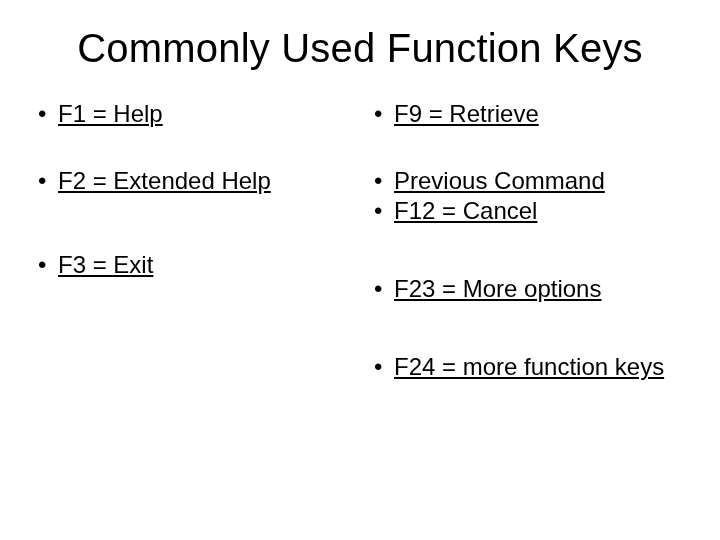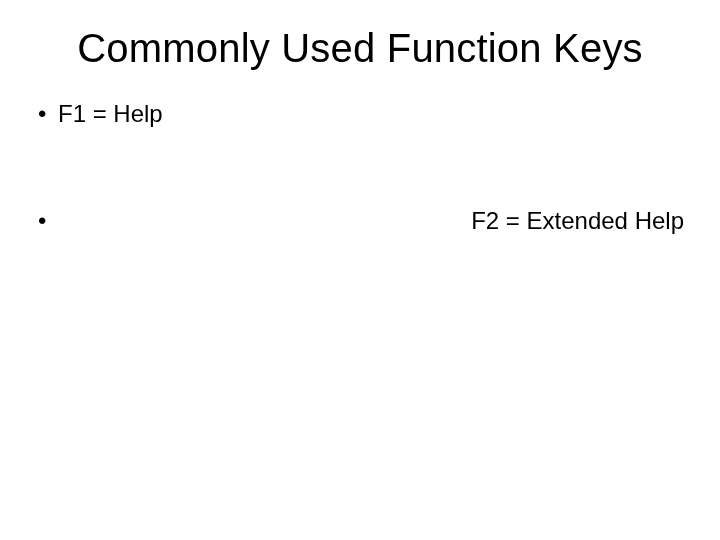--- a/index.html
+++ b/index.html
@@ -20,20 +20,21 @@
   .title {
     font-size: 40px;
     font-weight: 400;
     text-align: center;
     margin: 6px 0 28px 0;
     letter-spacing: 0.2px;
   }
   .columns {
     display: flex;
     gap: 24px;
+    text-decoration: underline;
   }
   .col {
     flex: 1;
     font-size: 24px;
     line-height: 1.25;
   }
   ul {
     list-style: none;
     margin: 0;
     padding: 0;
@@ -44,33 +45,43 @@
   }
   li::before {
     content: "•";
     position: absolute;
     left: 2px;
     top: 0;
   }
   
   .mt0  { margin-top: 0; }
   .mt48 { margin-top: 48px; }
-  .mt52 { margin-top: 77px; text-align: right; }
+  .mt52 { margin-top: 37px; }
   .mt54 { margin-top: 54px; }
 </style>
 </head>
 <body>
 
 <div class="slide">
   <div class="title">Commonly Used Function Keys</div>
 
   <div class="columns">
 
     <div class="col">
       <ul>
         <li class="mt0">F1 = Help</li>
         <li class="mt52">F2 = Extended Help</li>
+        <li class="mt54">F3 = Exit</li>
       </ul>
     </div>
 
+    <div class="col">
+      <ul>
+        <li class="mt0">F9 = Retrieve</li>
+        <li class="mt52">Previous Command</li>
+        <li class="mt0">F12 = Cancel</li>
+        <li class="mt48">F23 = More options</li>
+        <li class="mt48">F24 = more function keys</li>
+      </ul>
+    </div>
 
   </div>
 </div>
 
 </body></html>

